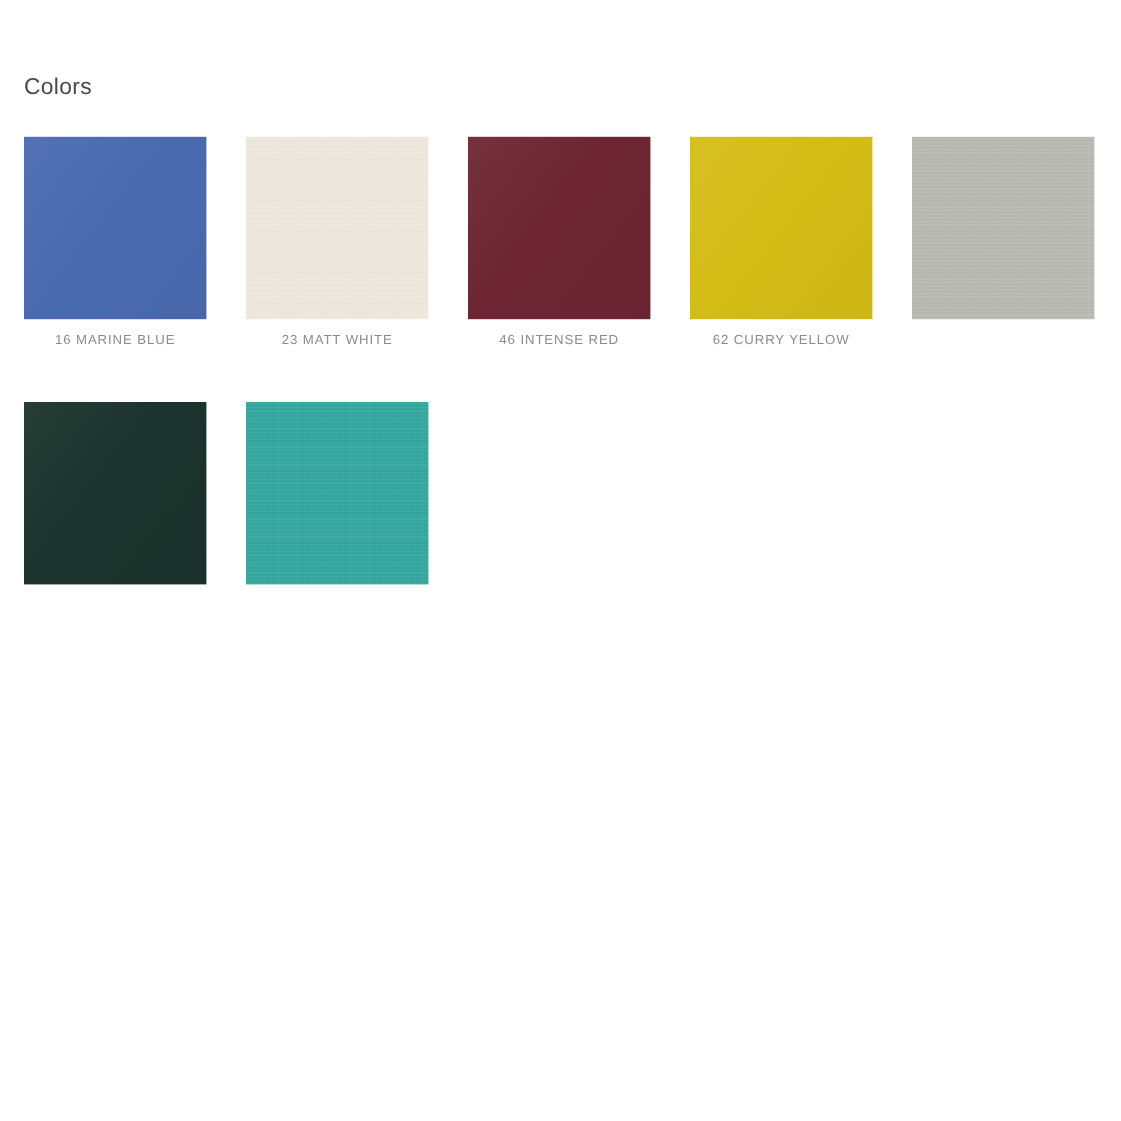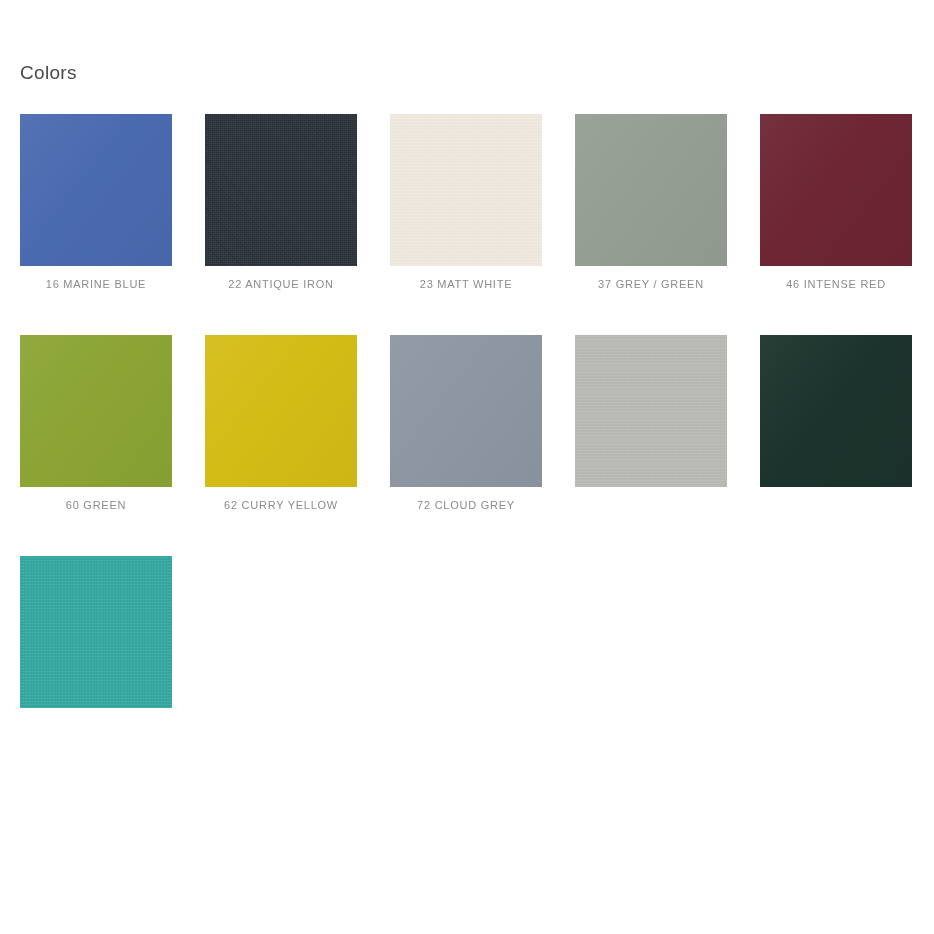--- a/index.html
+++ b/index.html
@@ -108,46 +108,30 @@
 <div class="page">
 
   <h1 class="page-title">Colors</h1>
 
   <div class="swatch-grid">
       <div class="swatch-cell">
         <div class="swatch-chip sheen" style="background-color: rgb(74, 106, 176);"></div>
         <span class="swatch-label">16 MARINE BLUE</span>
       </div>
       <div class="swatch-cell">
-        <div class="swatch-chip textured" style="background-color: rgb(42, 48, 56);"></div>
-        <span class="swatch-label">22 ANTIQUE IRON</span>
-      </div>
-      <div class="swatch-cell">
         <div class="swatch-chip soft" style="background-color: rgb(239, 233, 223);"></div>
         <span class="swatch-label">23 MATT WHITE</span>
-      </div>
-      <div class="swatch-cell">
-        <div class="swatch-chip sheen" style="background-color: rgb(149, 158, 146);"></div>
-        <span class="swatch-label">37 GREY / GREEN</span>
       </div>
       <div class="swatch-cell">
         <div class="swatch-chip sheen" style="background-color: rgb(109, 37, 51);"></div>
         <span class="swatch-label">46 INTENSE RED</span>
       </div>
       <div class="swatch-cell">
-        <div class="swatch-chip sheen" style="background-color: rgb(139, 164, 52);"></div>
-        <span class="swatch-label">60 GREEN</span>
-      </div>
-      <div class="swatch-cell">
         <div class="swatch-chip sheen" style="background-color: rgb(212, 188, 22);"></div>
         <span class="swatch-label">62 CURRY YELLOW</span>
-      </div>
-      <div class="swatch-cell">
-        <div class="swatch-chip sheen" style="background-color: rgb(141, 150, 161);"></div>
-        <span class="swatch-label">72 CLOUD GREY</span>
       </div>
       <div class="swatch-cell">
         <div class="swatch-chip soft" style="background-color: rgb(185, 186, 180);"></div>
       </div>
       <div class="swatch-cell">
         <div class="swatch-chip sheen" style="background-color: rgb(27, 51, 44);"></div>
       </div>
       <div class="swatch-cell">
         <div class="swatch-chip soft" style="background-color: rgb(52, 168, 160);"></div>
       </div>

